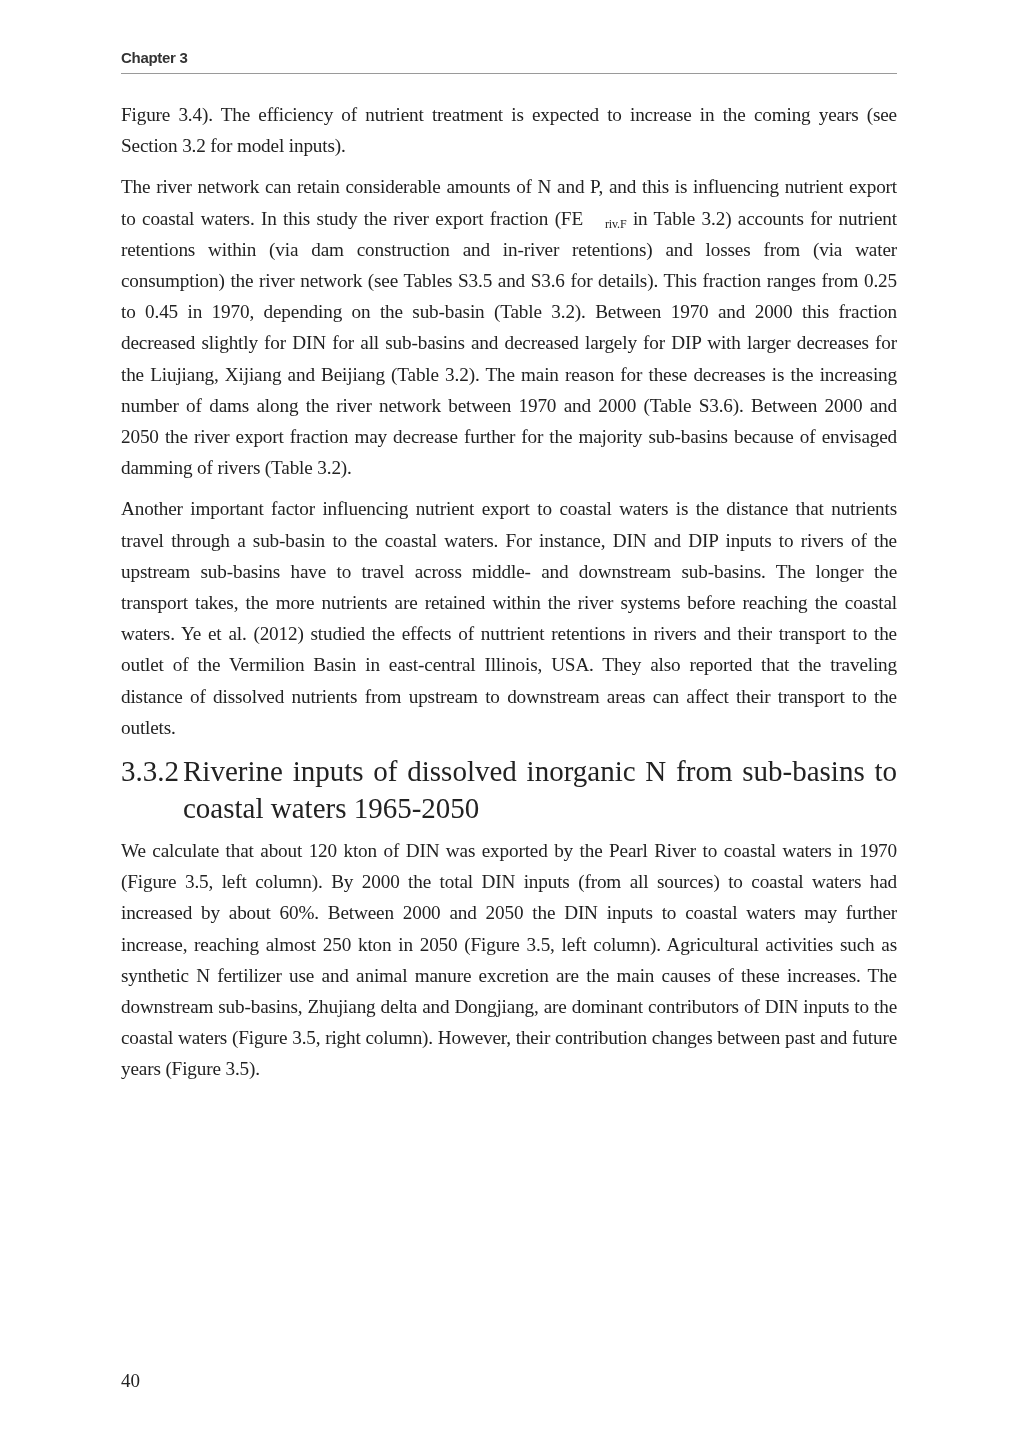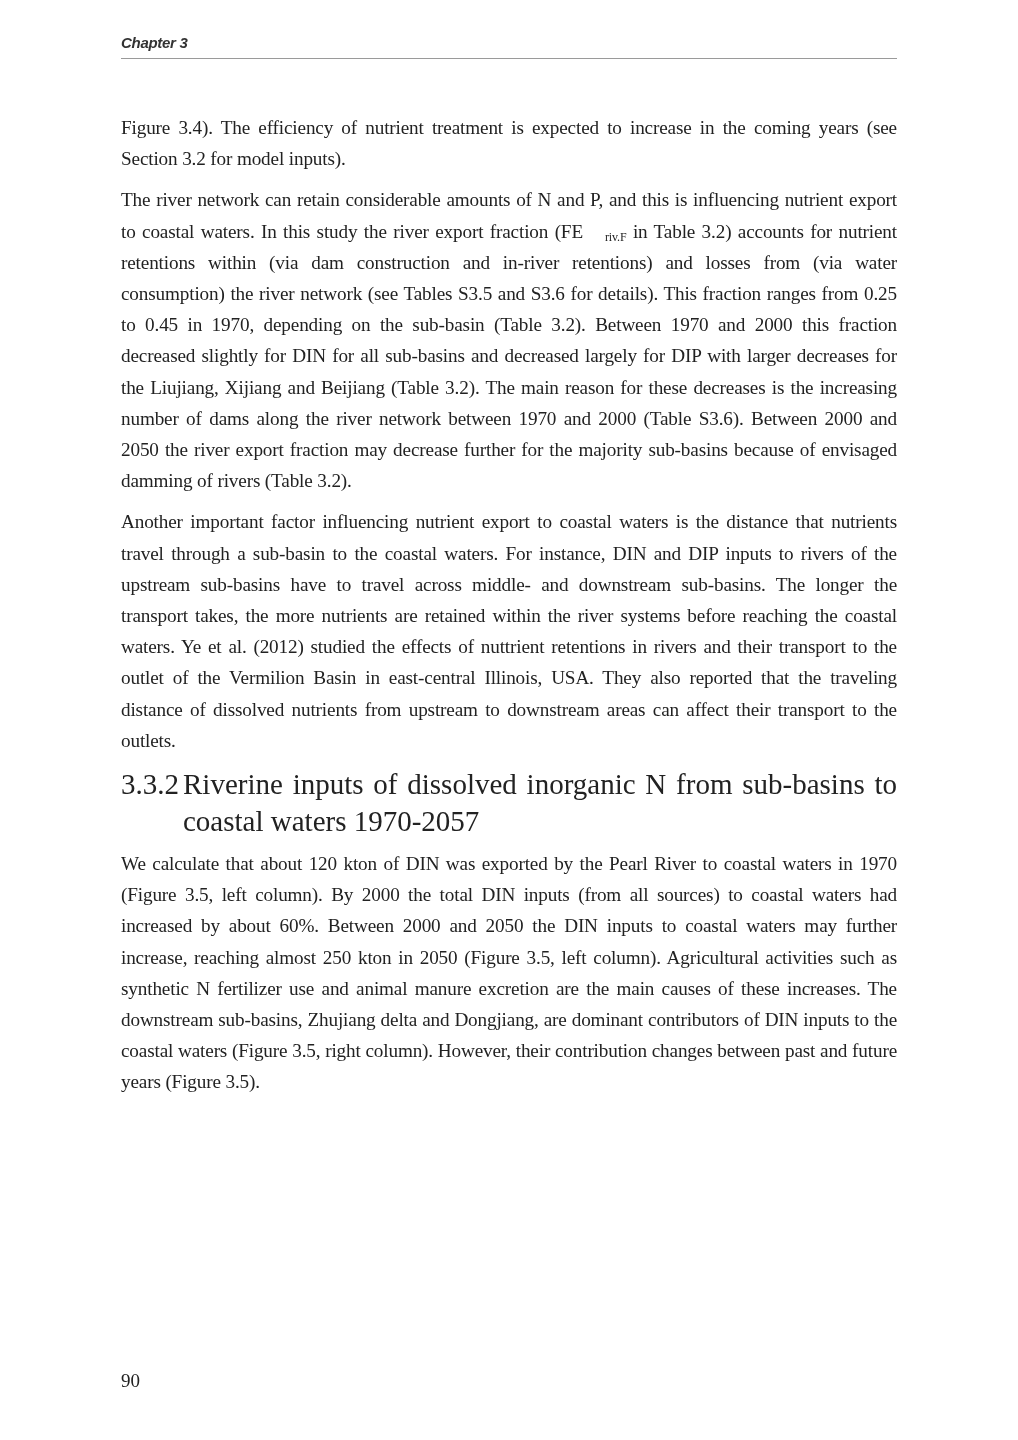--- a/index.html
+++ b/index.html
@@ -17,25 +17,24 @@
     }
     .page {
       position: absolute;
       left: 121px;
       top: 0;
       width: 776px;
     }
     .running-header {
       position: absolute;
       left: 0;
-      top: 32px;
+      top: 47px;
       width: 776px;
       height: 26px;
       border-bottom: 1px solid #9a9a9a;
-      font-style: italic;
     }
     .running-header span {
       font-family: "Liberation Sans", "DejaVu Sans", sans-serif;
       font-weight: bold;
       font-size: 15px;
       letter-spacing: -0.3px;
       color: #333333;
       line-height: 22px;
     }
     .body-text {
@@ -85,32 +84,32 @@
   </style>
 </head>
 <body>
 
 <div class="page">
 
   <div class="running-header">
     <span>Chapter 3</span>
   </div>
 
-  <div class="body-text" style="top:112px;">
+  <div class="body-text" style="top:99px;">
 
     <p class="para">Figure 3.4). The efficiency of nutrient treatment is expected to increase in the coming years (see Section 3.2 for model inputs).</p>
 
     <p class="para"><span>The river network can retain considerable amounts of N and P, and this is influencing nutrient export to coastal waters. In this study the river export fraction (FE</span><sub>riv.F</sub><span> in Table 3.2) accounts for nutrient retentions within (via dam construction and in-river retentions) and losses from (via water consumption) the river network (see Tables S3.5 and S3.6 for details). This fraction ranges from 0.25 to 0.45 in 1970, depending on the sub-basin (Table 3.2). Between 1970 and 2000 this fraction decreased slightly for DIN for all sub-basins and decreased largely for DIP with larger decreases for the Liujiang, Xijiang and Beijiang (Table 3.2). The main reason for these decreases is the increasing number of dams along the river network between 1970 and 2000 (Table S3.6). Between 2000 and 2050 the river export fraction may decrease further for the majority sub-basins because of envisaged damming of rivers (Table 3.2).</span></p>
 
     <p class="para">Another important factor influencing nutrient export to coastal waters is the distance that nutrients travel through a sub-basin to the coastal waters. For instance, DIN and DIP inputs to rivers of the upstream sub-basins have to travel across middle- and downstream sub-basins. The longer the transport takes, the more nutrients are retained within the river systems before reaching the coastal waters. Ye et al. (2012) studied the effects of nuttrient retentions in rivers and their transport to the outlet of the Vermilion Basin in east-central Illinois, USA. They also reported that the traveling distance of dissolved nutrients from upstream to downstream areas can affect their transport to the outlets.</p>
 
     <h3 class="heading">
       <span class="num">3.3.2</span>
-      <span class="title">Riverine inputs of dissolved inorganic N from sub-basins to coastal waters 1970-2057</span>
+      <span class="title">Riverine inputs of dissolved inorganic N from sub-basins to coastal waters 1965-2050</span>
     </h3>
 
     <p class="para">We calculate that about 120 kton of DIN was exported by the Pearl River to coastal waters in 1970 (Figure 3.5, left column). By 2000 the total DIN inputs (from all sources) to coastal waters had increased by about 60%. Between 2000 and 2050 the DIN inputs to coastal waters may further increase, reaching almost 250 kton in 2050 (Figure 3.5, left column). Agricultural activities such as synthetic N fertilizer use and animal manure excretion are the main causes of these increases. The downstream sub-basins, Zhujiang delta and Dongjiang, are dominant contributors of DIN inputs to the coastal waters (Figure 3.5, right column). However, their contribution changes between past and future years (Figure 3.5).</p>
 
   </div>
 
-  <div class="page-number">90</div>
+  <div class="page-number">40</div>
 
 </div>
 
 </body></html>

